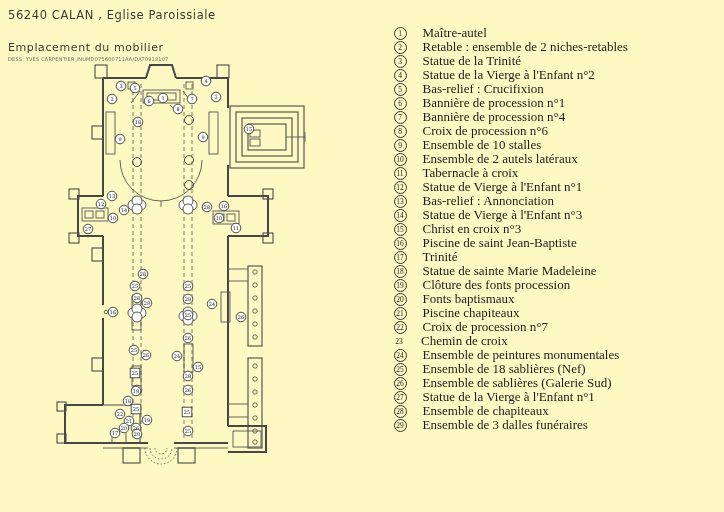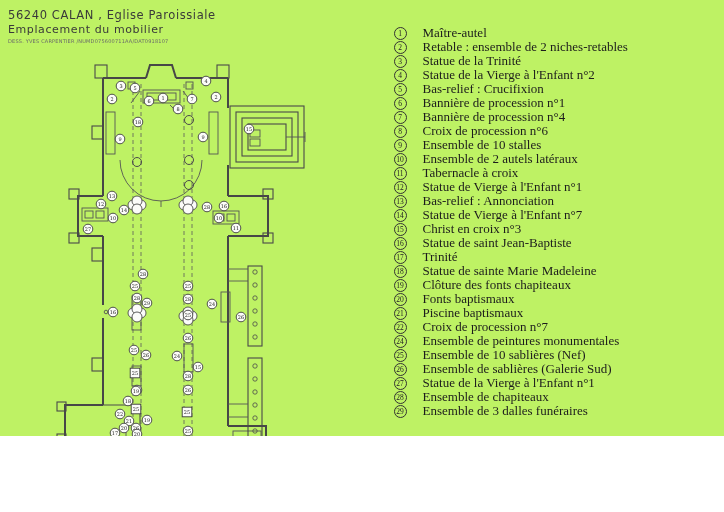--- a/index.html
+++ b/index.html
@@ -1,24 +1,24 @@
 <!DOCTYPE html>
 <html><head>
 <meta charset="utf-8">
 <style>
   html,body{margin:0;padding:0;}
   .page{
-    position:relative;width:724px;height:436px;
-    background:#bef264;overflow:hidden;
+    position:relative;width:724px;height:512px;
+    background:#fef9c3;overflow:hidden;
     font-family:"Liberation Serif",serif;color:#1f1f1f;
   }
   
   .title-block{position:absolute;left:8px;top:8px;}
   .title-line1{font-family:"DejaVu Sans",sans-serif;font-size:11.5px;letter-spacing:.6px;color:#3a3a3a;}
-  .title-line2{font-family:"DejaVu Sans",sans-serif;font-size:11px;letter-spacing:.6px;color:#3a3a3a;margin-top:1px;}
+  .title-line2{font-family:"DejaVu Sans",sans-serif;font-size:11px;letter-spacing:.6px;color:#3a3a3a;margin-top:19px;}
   .credit{font-family:"DejaVu Sans",sans-serif;font-size:5px;letter-spacing:.2px;color:#6a6a6a;margin-top:2px;}
   
   .legend{position:absolute;left:388px;top:26px;margin:0;padding:0;list-style:none;width:330px;}
   .legend-row{display:flex;align-items:center;height:14px;}
   .num{
     display:inline-flex;align-items:center;justify-content:center;
     width:12px;height:11px;font-size:7.5px;color:#222;flex:0 0 12px;margin-left:5px;
   }
   .num.circled{border:0.8px solid #333;border-radius:50%;width:11px;flex:0 0 11px;margin-left:5.5px;}
   .lbl{font-size:13px;color:#1c1c1c;margin-left:16px;white-space:nowrap;}
@@ -454,61 +454,65 @@
       <li class="legend-row">
         <span class="num circled">12</span>
         <span class="lbl">Statue de Vierge à l'Enfant n°1</span>
       </li>
       <li class="legend-row">
         <span class="num circled">13</span>
         <span class="lbl">Bas-relief : Annonciation</span>
       </li>
       <li class="legend-row">
         <span class="num circled">14</span>
-        <span class="lbl">Statue de Vierge à l'Enfant n°7</span>
+        <span class="lbl">Statue de Vierge à l'Enfant n°3</span>
       </li>
       <li class="legend-row">
         <span class="num circled">15</span>
         <span class="lbl">Christ en croix n°3</span>
       </li>
       <li class="legend-row">
         <span class="num circled">16</span>
-        <span class="lbl">Statue de saint Jean-Baptiste</span>
+        <span class="lbl">Piscine de saint Jean-Baptiste</span>
       </li>
       <li class="legend-row">
         <span class="num circled">17</span>
         <span class="lbl">Trinité</span>
       </li>
       <li class="legend-row">
         <span class="num circled">18</span>
         <span class="lbl">Statue de sainte Marie Madeleine</span>
       </li>
       <li class="legend-row">
         <span class="num circled">19</span>
-        <span class="lbl">Clôture des fonts chapiteaux</span>
+        <span class="lbl">Clôture des fonts procession</span>
       </li>
       <li class="legend-row">
         <span class="num circled">20</span>
         <span class="lbl">Fonts baptismaux</span>
       </li>
       <li class="legend-row">
         <span class="num circled">21</span>
-        <span class="lbl">Piscine baptismaux</span>
+        <span class="lbl">Piscine chapiteaux</span>
       </li>
       <li class="legend-row">
         <span class="num circled">22</span>
         <span class="lbl">Croix de procession n°7</span>
       </li>
       <li class="legend-row">
+        <span class="num">23</span>
+        <span class="lbl">Chemin de croix</span>
+      </li>
+      <li class="legend-row">
         <span class="num circled">24</span>
         <span class="lbl">Ensemble de peintures monumentales</span>
       </li>
       <li class="legend-row">
         <span class="num circled">25</span>
-        <span class="lbl">Ensemble de 10 sablières (Nef)</span>
+        <span class="lbl">Ensemble de 18 sablières (Nef)</span>
       </li>
       <li class="legend-row">
         <span class="num circled">26</span>
         <span class="lbl">Ensemble de sablières (Galerie Sud)</span>
       </li>
       <li class="legend-row">
         <span class="num circled">27</span>
         <span class="lbl">Statue de la Vierge à l'Enfant n°1</span>
       </li>
       <li class="legend-row">

